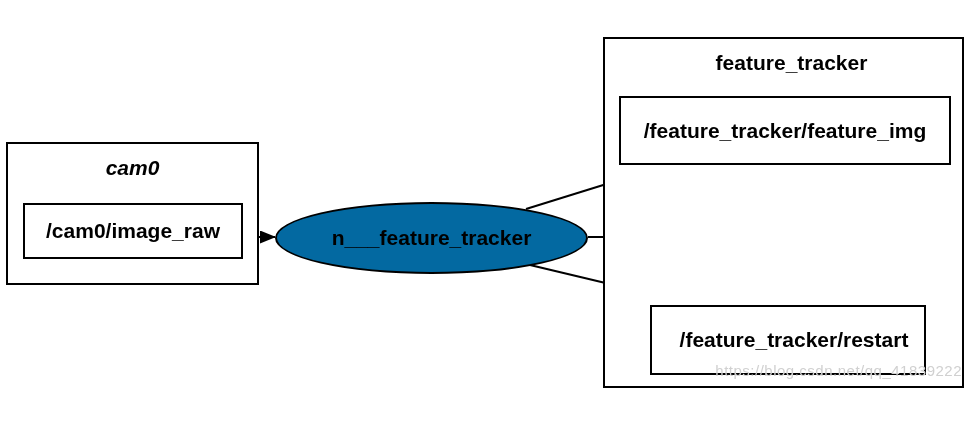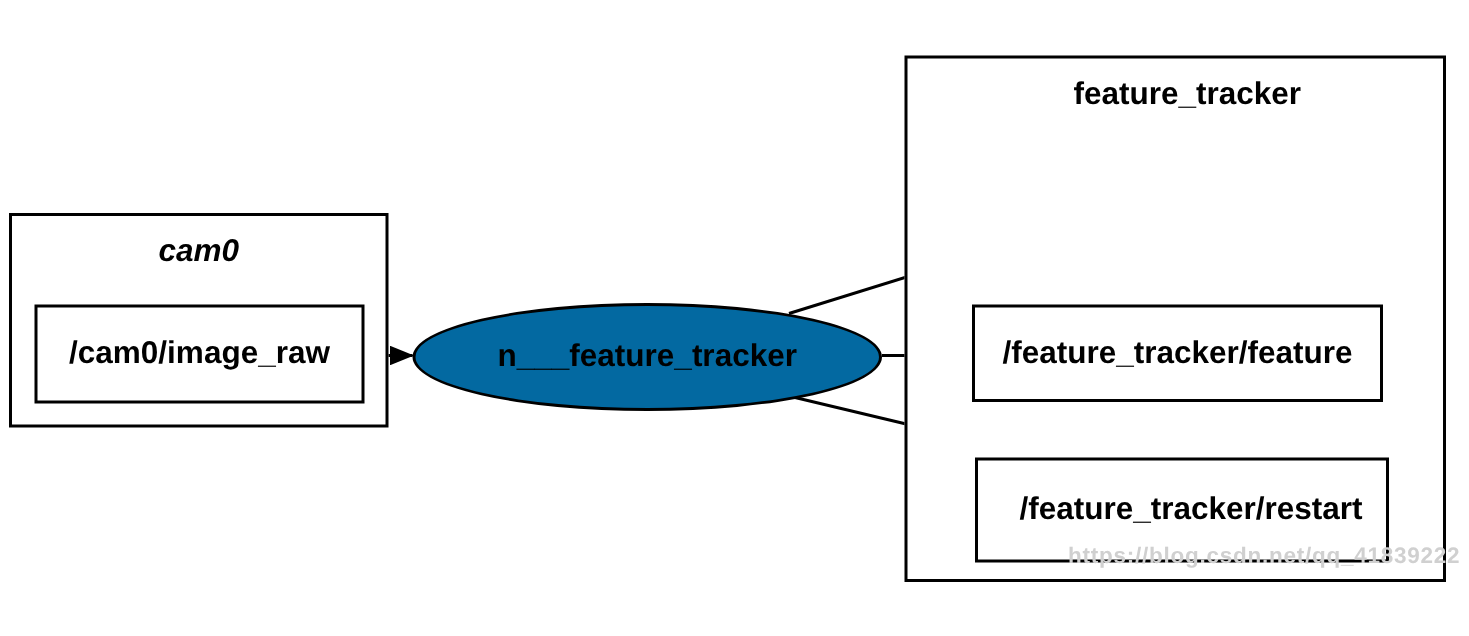--- a/index.html
+++ b/index.html
@@ -65,34 +65,34 @@
     display: flex;
     align-items: center;
     justify-content: center;
     font-weight: bold;
     font-size: 21px;
     color: #000000;
     white-space: nowrap;
   }
   #group-cam0 { left: 6px; top: 142px; width: 253px; height: 143px; }
   #group-cam0 .group-label { top: 12px; font-style: italic; }
-  #topic-cam0-image-raw { left: 23px; top: 203px; width: 220px; height: 66px; }
+  #topic-cam0-image-raw { left: 23px; top: 203px; width: 220px; height: 56px; }
   #group-feature-tracker { left: 603px; top: 37px; width: 361px; height: 351px; }
   #group-feature-tracker .group-label { top: 12px; padding-left: 16px; }
   #topic-feature-img { left: 619px; top: 96px;  width: 332px; height: 69px; }
   #topic-feature     { left: 648px; top: 203px; width: 274px; height: 65px; }
   #topic-restart     { left: 650px; top: 305px; width: 276px; height: 70px; padding-left: 12px; }
   .watermark {
     position: absolute;
     left: 712px;
     top: 362px;
     width: 250px;
     text-align: right;
     font-size: 15px;
-    font-weight: bold;
+    font-weight: normal;
     color: #d0d0d0;
     letter-spacing: 0.5px;
     white-space: nowrap;
   }
 </style>
 </head>
 <body>
 
 <div class="canvas">
 
@@ -115,22 +115,22 @@
     <span>/cam0/image_raw</span>
   </div>
 
   <div class="node-ellipse">
     <span>n___feature_tracker</span>
   </div>
 
   <div class="group" id="group-feature-tracker">
     <div class="group-label">feature_tracker</div>
   </div>
-  <div class="topic-box" id="topic-feature">
-    <span>/feature_tracker/feature</span>
+  <div class="topic-box" id="topic-feature-img">
+    <span>/feature_tracker/feature_img</span>
   </div>
   <div class="topic-box" id="topic-restart">
     <span>/feature_tracker/restart</span>
   </div>
 
   <div class="watermark">https://blog.csdn.net/qq_41839222</div>
 
 </div>
 
 </body></html>

